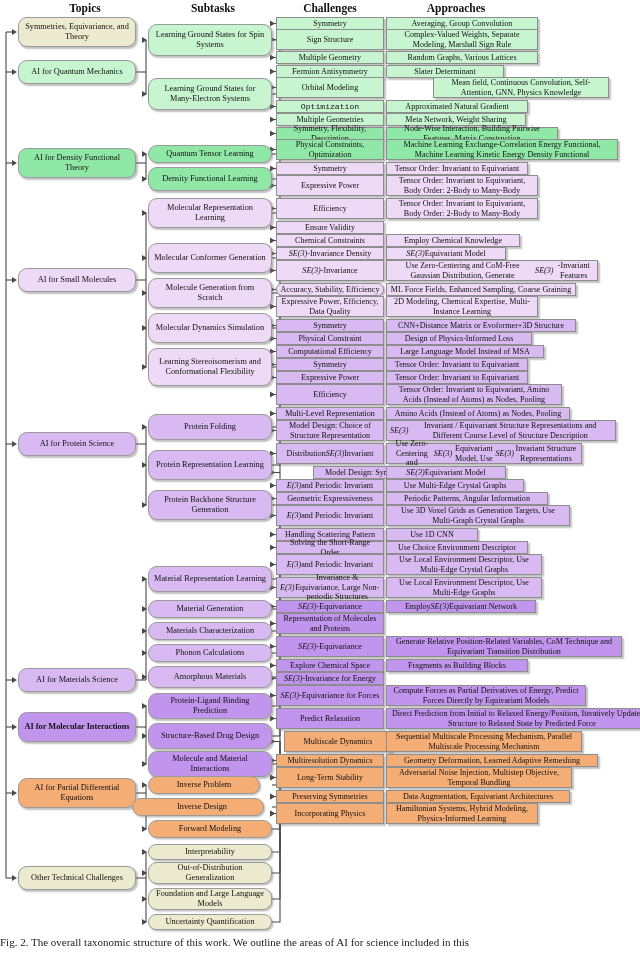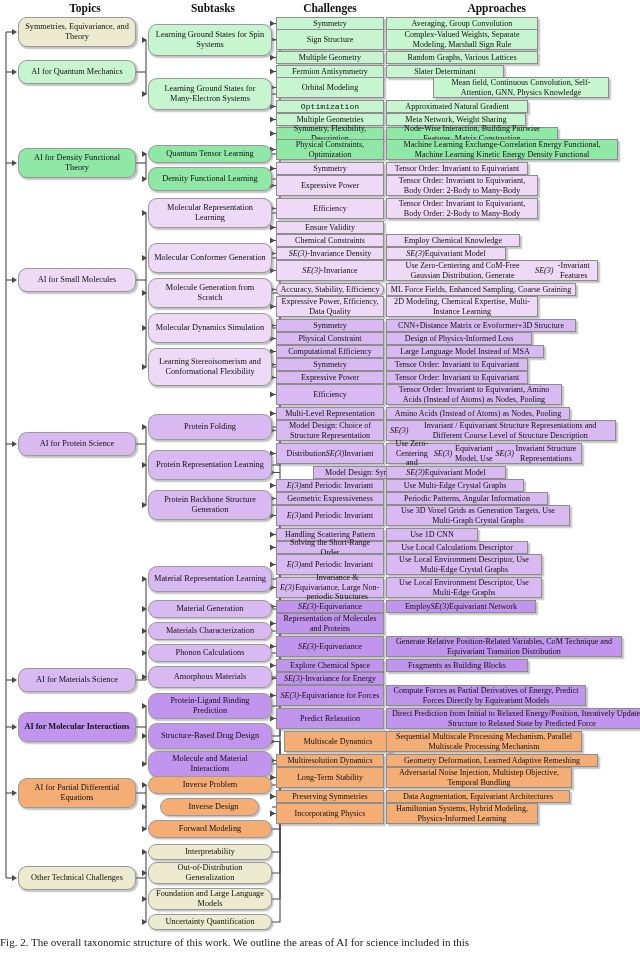--- a/index.html
+++ b/index.html
@@ -41,21 +41,21 @@
   em{font-style:italic;}
 </style>
 </head>
 <body>
 
 <div id="canvas">
 
   <div class="hdr" style="left:10px;top:2px;width:150px;">Topics</div>
   <div class="hdr" style="left:148px;top:2px;width:130px;">Subtasks</div>
   <div class="hdr" style="left:276px;top:2px;width:108px;">Challenges</div>
-  <div class="hdr" style="left:386px;top:2px;width:140px;text-align:right;">Approaches</div>
+  <div class="hdr" style="left:386px;top:2px;width:140px;">Approaches</div>
 
   <svg class="links" id="svg-links">
       <path d="M6,32 L6,878" class="ln"></path>
       <path d="M6,32 L12,32" class="ln"></path>
       <path d="M12,29 L17,32 L12,35 Z" class="ar"></path>
       <path d="M6,72 L12,72" class="ln"></path>
       <path d="M12,69 L17,72 L12,75 Z" class="ar"></path>
       <path d="M6,163 L12,163" class="ln"></path>
       <path d="M12,160 L17,163 L12,166 Z" class="ar"></path>
       <path d="M6,280 L12,280" class="ln"></path>
@@ -317,22 +317,22 @@
       <div class="node c-mpurple" style="left: 148px; top: 450px; width: 124px; height: 30px;">Protein Representation Learning</div>
       <div class="node c-mpurple" style="left: 148px; top: 490px; width: 124px; height: 30px;">Protein Backbone Structure Generation</div>
       <div class="node c-mpurple" style="left: 148px; top: 566px; width: 124px; height: 26px;">Material Representation Learning</div>
       <div class="node c-mpurple" style="left: 148px; top: 600px; width: 124px; height: 18px;">Material Generation</div>
       <div class="node c-mpurple" style="left: 148px; top: 622px; width: 124px; height: 18px;">Materials Characterization</div>
       <div class="node c-mpurple" style="left: 148px; top: 644px; width: 124px; height: 18px;">Phonon Calculations</div>
       <div class="node c-mpurple" style="left: 148px; top: 666px; width: 124px; height: 22px;">Amorphous Materials</div>
       <div class="node c-dpurple" style="left: 148px; top: 693px; width: 124px; height: 26px;">Protein-Ligand Binding Prediction</div>
       <div class="node c-dpurple" style="left: 148px; top: 723px; width: 124px; height: 26px;">Structure-Based Drug Design</div>
       <div class="node c-dpurple" style="left: 148px; top: 751px; width: 124px; height: 26px;">Molecule and Material Interactions</div>
-      <div class="node c-orange" style="left: 148px; top: 776px; width: 124px; height: 18px;">Inverse Problem</div>
-      <div class="node c-orange" style="left: 160px; top: 798px; width: 99px; height: 18px; padding-left: 12px;">Inverse Design</div>
+      <div class="node c-orange" style="left: 148px; top: 776px; width: 112px; height: 18px;">Inverse Problem</div>
+      <div class="node c-orange" style="left: 132px; top: 798px; width: 132px; height: 18px; padding-left: 12px;">Inverse Design</div>
       <div class="node c-orange" style="left: 148px; top: 820px; width: 124px; height: 18px;">Forward Modeling</div>
       <div class="node c-cream" style="left: 148px; top: 844px; width: 124px; height: 16px;">Interpretability</div>
       <div class="node c-cream" style="left: 148px; top: 862px; width: 124px; height: 22px;">Out-of-Distribution Generalization</div>
       <div class="node c-cream" style="left: 148px; top: 888px; width: 124px; height: 22px;">Foundation and Large Language Models</div>
       <div class="node c-cream" style="left: 148px; top: 914px; width: 124px; height: 16px;">Uncertainty Quantification</div>
     </div>
   <div id="rows-layer">
       <div class="cell c-lgreen" style="left: 276px; top: 17px; width: 108px; height: 13px;">Symmetry</div>
       <div class="cell c-lgreen" style="left: 386px; top: 17px; width: 152px; height: 13px;">Averaging, Group Convolution</div>
       <div class="cell c-lgreen" style="left: 276px; top: 29px; width: 108px; height: 21px;">Sign Structure</div>
@@ -391,21 +391,21 @@
       <div class="cell c-mpurple" style="left: 386px; top: 466px; width: 120px; height: 13px;"><em>S<em>E(3)</em></em> Equivariant Model</div>
       <div class="cell c-mpurple" style="left: 276px; top: 479px; width: 108px; height: 13px;"><em><em>E(3)</em></em> and Periodic Invariant</div>
       <div class="cell c-mpurple" style="left: 386px; top: 479px; width: 138px; height: 13px;">Use Multi-Edge Crystal Graphs</div>
       <div class="cell c-mpurple" style="left: 276px; top: 492px; width: 108px; height: 13px;">Geometric Expressiveness</div>
       <div class="cell c-mpurple" style="left: 386px; top: 492px; width: 162px; height: 13px;">Periodic Patterns, Angular Information</div>
       <div class="cell c-mpurple" style="left: 276px; top: 505px; width: 108px; height: 21px;"><em><em>E(3)</em></em> and Periodic Invariant</div>
       <div class="cell c-mpurple" style="left: 386px; top: 505px; width: 184px; height: 21px;">Use 3D Voxel Grids as Generation Targets, Use Multi-Graph Crystal Graphs</div>
       <div class="cell c-mpurple" style="left: 276px; top: 528px; width: 108px; height: 13px;">Handling Scattering Pattern</div>
       <div class="cell c-mpurple" style="left: 386px; top: 528px; width: 92px; height: 13px;">Use 1D CNN</div>
       <div class="cell c-mpurple" style="left: 276px; top: 541px; width: 108px; height: 13px;">Solving the Short-Range Order</div>
-      <div class="cell c-mpurple" style="left: 386px; top: 541px; width: 142px; height: 13px;">Use Local Calculations Descriptor</div>
+      <div class="cell c-mpurple" style="left: 386px; top: 541px; width: 142px; height: 13px;">Use Choice Environment Descriptor</div>
       <div class="cell c-mpurple" style="left: 276px; top: 554px; width: 108px; height: 21px;"><em><em>E(3)</em></em> and Periodic Invariant</div>
       <div class="cell c-mpurple" style="left: 386px; top: 554px; width: 156px; height: 21px;">Use Local Environment Descriptor, Use Multi-Edge Crystal Graphs</div>
       <div class="cell c-mpurple" style="left: 276px; top: 577px; width: 108px; height: 21px;"><em><em>E(3)</em></em> Invariance &amp; Equivariance, Large Non-periodic Structures</div>
       <div class="cell c-mpurple" style="left: 386px; top: 577px; width: 156px; height: 21px;">Use Local Environment Descriptor, Use Multi-Edge Graphs</div>
       <div class="cell c-dpurple" style="left: 276px; top: 600px; width: 108px; height: 13px;"><em>S<em>E(3)</em></em>-Equivariance</div>
       <div class="cell c-dpurple" style="left: 386px; top: 600px; width: 150px; height: 13px;">Employ <em>S<em>E(3)</em></em> Equivariant Network</div>
       <div class="cell c-dpurple" style="left: 276px; top: 613px; width: 108px; height: 21px;">Representation of Molecules and Proteins</div>
       <div class="cell empty" style="left: 386px; top: 613px; width: 60px; height: 21px;"></div>
       <div class="cell c-dpurple" style="left: 276px; top: 636px; width: 108px; height: 21px;"><em>S<em>E(3)</em></em>-Equivariance</div>
       <div class="cell c-dpurple" style="left: 386px; top: 636px; width: 236px; height: 21px;">Generate Relative Position-Related Variables, CoM Technique and Equivariant Transition Distribution</div>

